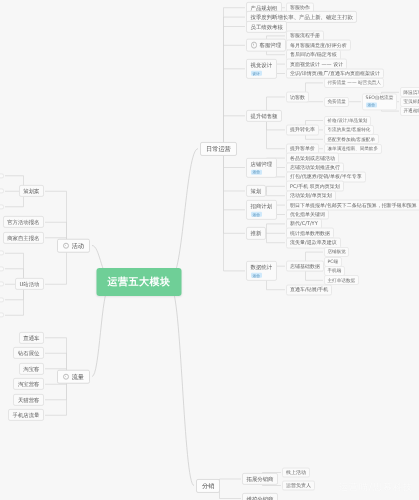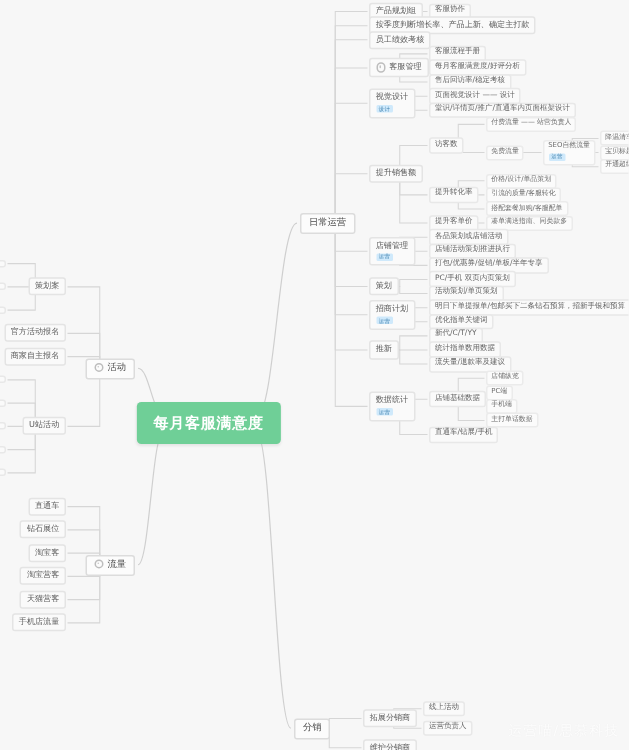--- a/index.html
+++ b/index.html
@@ -221,17 +221,17 @@
       <div class="node lvl1" style="top: 376.5px; right: 329px;"><span class="icon-circ"></span><span>流量</span></div>
       <div class="node lvl2" style="top: 337.75px; right: 375px;"><span>直通车</span></div>
       <div class="node lvl2" style="top: 353.25px; right: 375px;"><span>钻石展位</span></div>
       <div class="node lvl2" style="top: 368.75px; right: 375px;"><span>淘宝客</span></div>
       <div class="node lvl2" style="top: 384.25px; right: 375px;"><span>淘宝营客</span></div>
       <div class="node lvl2" style="top: 399.75px; right: 375px;"><span>天猫营客</span></div>
       <div class="node lvl2" style="top: 415.25px; right: 375px;"><span>手机店流量</span></div>
     </div>
 
   <div class="root" id="root-node" style="left: 139px; top: 282px; z-index: 5;">
-    <span>每月客服满意度</span>
+    <span>运营五大模块</span>
   </div>
 
   <div class="watermark">运营喵/思慕科技</div>
 </div>
 
 </body></html>

